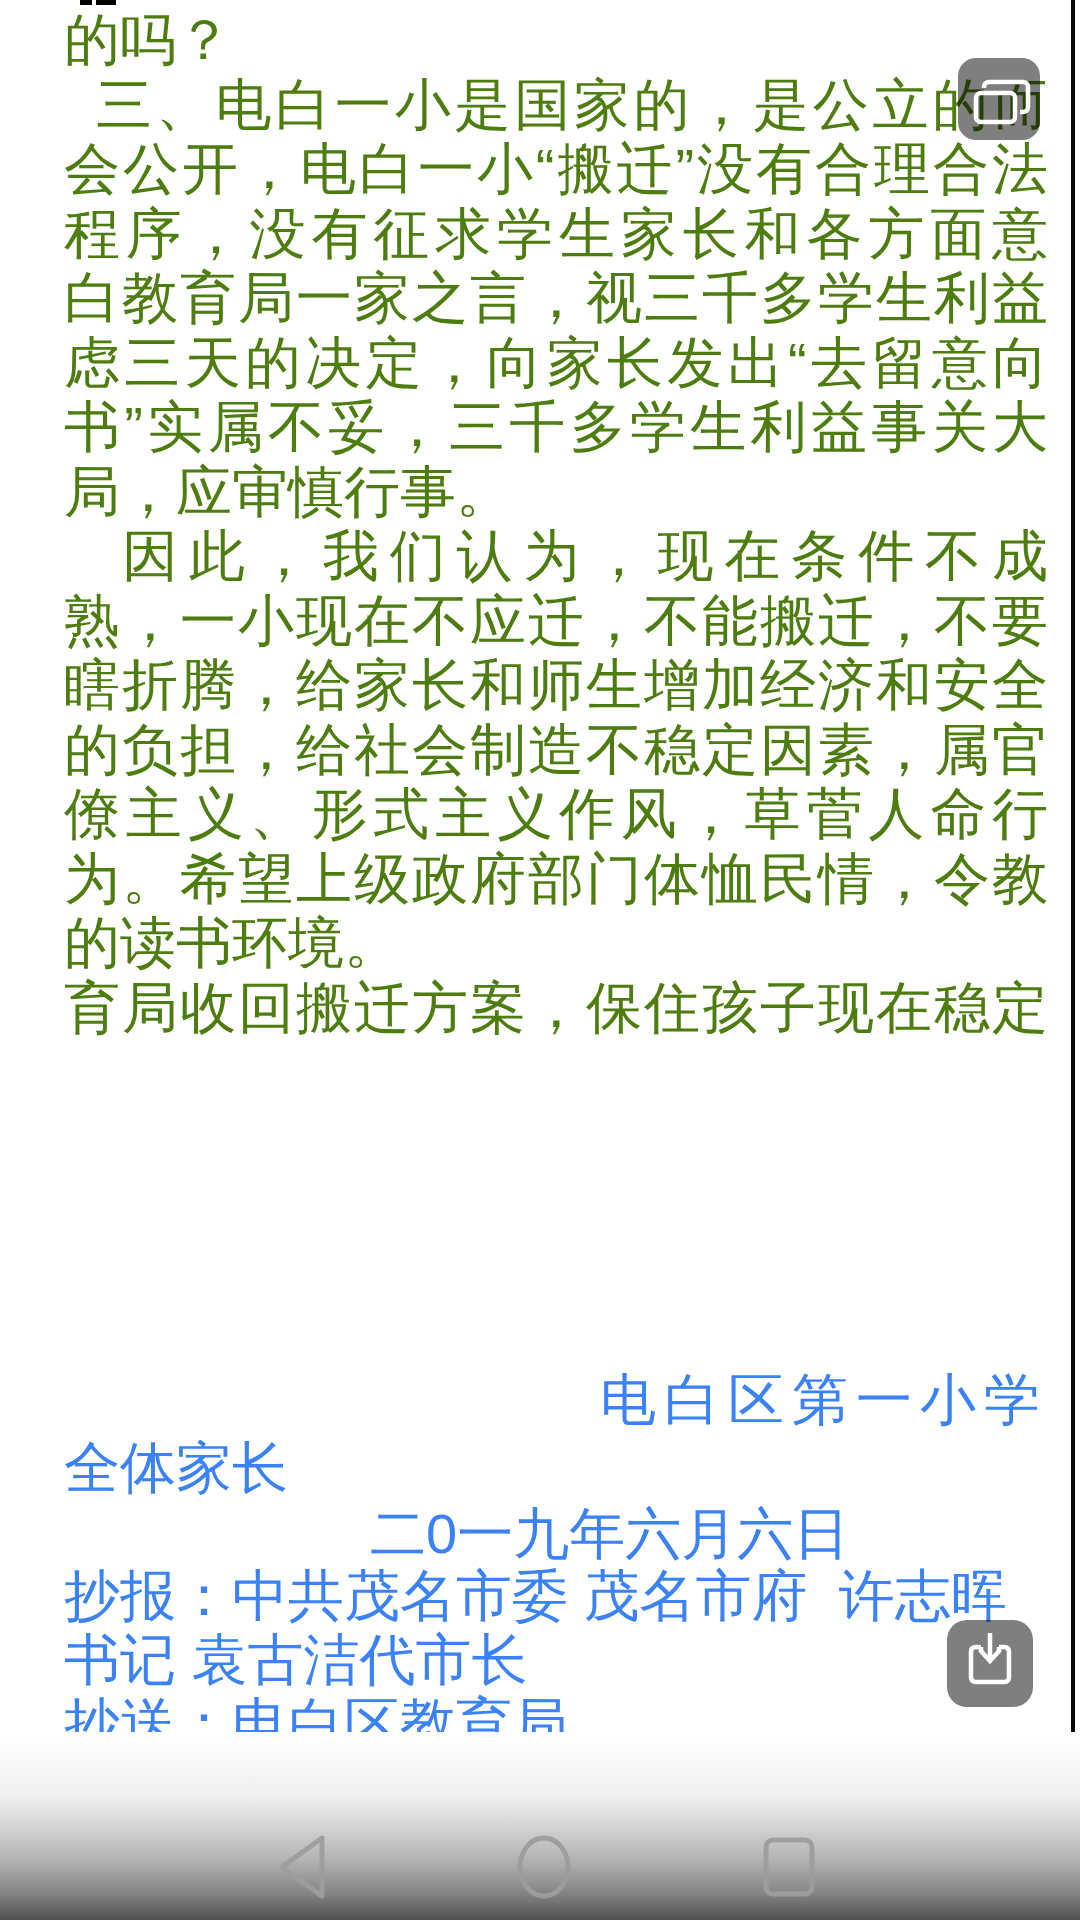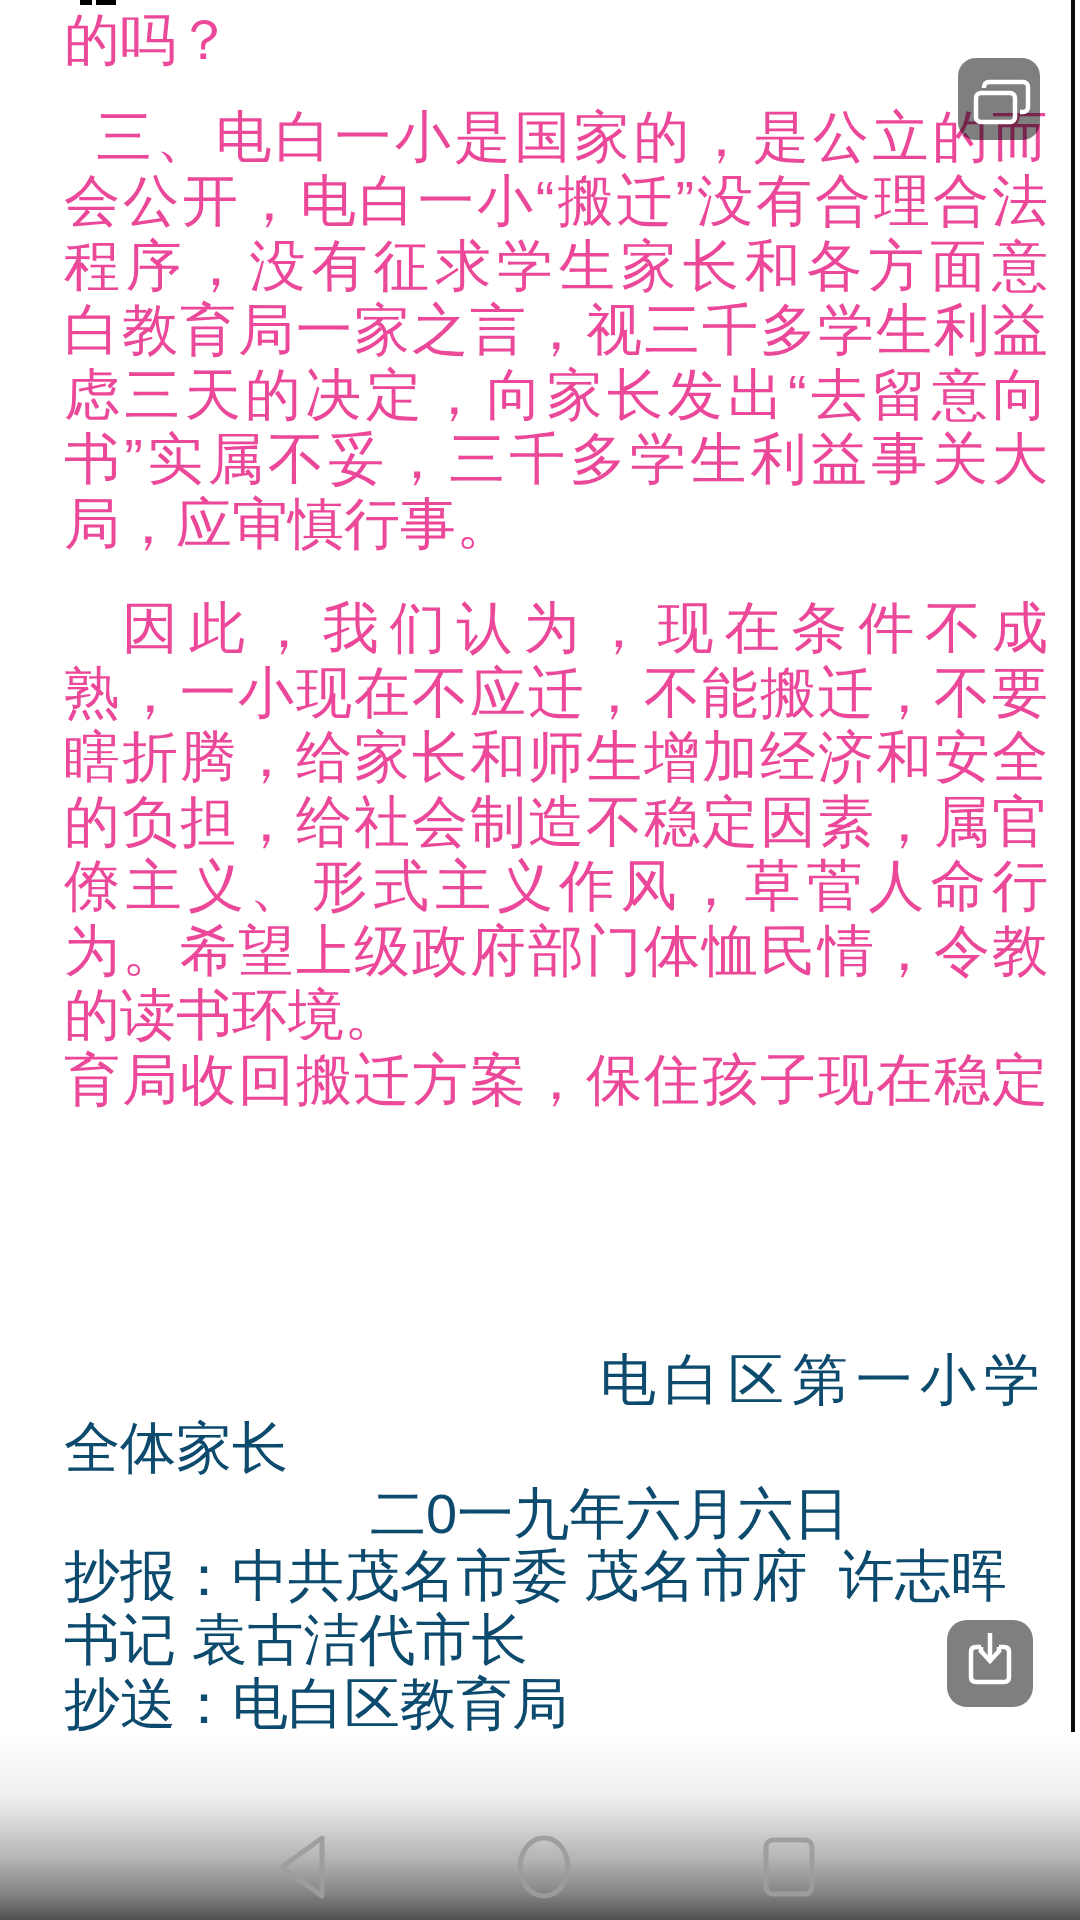--- a/index.html
+++ b/index.html
@@ -9,26 +9,26 @@
   }
   
   .doc{position:absolute;inset:0;}
   .cut-mark{
     position:absolute;left:80px;top:0;width:36px;height:5px;
     background:linear-gradient(to right,#000 0 34%,transparent 34% 44%,#000 44% 100%);
   }
   .body-text{position:absolute;left:64px;top:8px;width:984px;}
   .bline{
     font-size:56px;height:64.5px;line-height:64.5px;
-    white-space:normal;color:#ec4899;
+    white-space:normal;color:#4d7c0f;
   }
   .bline.j{text-align:justify;text-align-last:justify;text-justify:inter-character;}
-  .bline.i1{text-indent:32px;margin-top:32px;}
-  .bline.i2{text-indent:58px;margin-top:40px;}
-  .sig,.cc{position:absolute;font-size:56px;line-height:60px;white-space:pre;color:#0c4a6e;}
+  .bline.i1{text-indent:32px;}
+  .bline.i2{text-indent:58px;}
+  .sig,.cc{position:absolute;font-size:56px;line-height:60px;white-space:pre;color:#3b82f6;margin-top:20px;}
   .sig-school{top:1350px;right:32px;letter-spacing:8px;}
   .sig-parents{top:1418px;left:64px;}
   .sig-date{top:1484px;left:370px;}
   .cc1{top:1546px;left:64px;}
   .cc2{top:1610px;left:64px;}
   .cc3{top:1674px;left:64px;}
   .page-border{position:absolute;left:1071px;top:0;width:4px;height:1812px;background:#0a0a0a;}
   
   .fab{
     position:absolute;border:none;padding:0;margin:0;cursor:pointer;

